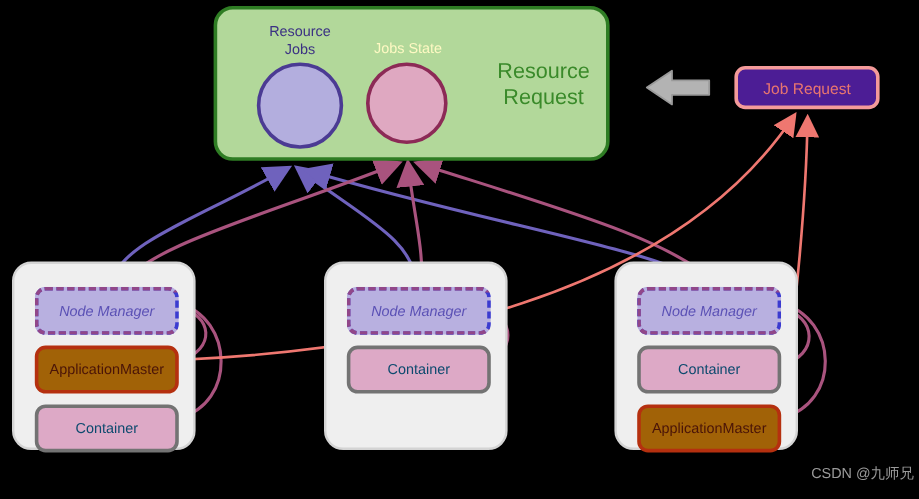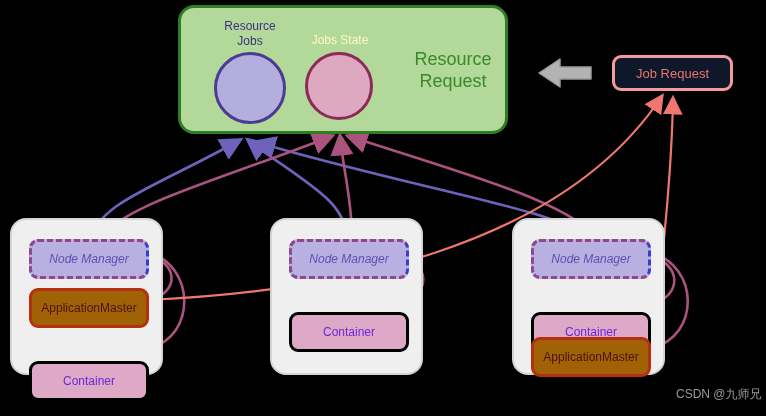--- a/index.html
+++ b/index.html
@@ -22,21 +22,21 @@
   .circ{position:absolute;border-radius:50%;box-sizing:border-box;}
   .circ-res{left:214px;top:52px;width:72px;height:72px;background:#b3aede;border:3px solid #4b3b93;}
   .circ-job{left:305px;top:52px;width:68px;height:68px;background:#dfa8c1;border:3px solid #8c2a56;}
   .circ-lbl{position:absolute;text-align:center;font-size:12px;line-height:15px;}
   .lbl-res{left:210px;top:19px;width:80px;color:#3b3183;}
   .lbl-job{left:300px;top:33px;width:80px;color:#fef9c3;text-align:center;}
 
   
   .jr-box{
     position:absolute;left:612px;top:55px;width:121px;height:36px;
-    background:#0f172a;border:3px solid #f49a9a;border-radius:9px;
+    background:#4c1d95;border:3px solid #f49a9a;border-radius:9px;
     box-sizing:border-box;display:flex;align-items:center;justify-content:center;
     color:#e8756f;font-size:13px;
   }
   .gray-arrow{position:absolute;left:536px;top:56px;width:58px;height:34px;}
 
   
   .node{
     position:absolute;top:218px;width:153px;height:157px;
     background:#efefef;border:2px solid #d4d4d4;border-radius:16px;box-sizing:border-box;
   }
@@ -49,21 +49,21 @@
     text-align:center;font-size:12px;line-height:14px;
   }
   .c-nm{background:#b8b0e0;border:3px dashed #3b3bd0;color:#5b51b5;font-style:italic;}
   .c-nm::after{
     content:"";position:absolute;left:-3px;top:-3px;right:-3px;bottom:-3px;
     border:3px dashed #a24a7d;border-radius:9px;
     clip-path:polygon(0 0,100% 0,100% 12%,50% 12%,50% 88%,100% 88%,100% 100%,0 100%);
     opacity:.85;pointer-events:none;
   }
   .c-am{background:#a16207;border:3px solid #b5300f;color:#4a1408;}
-  .c-ct{background:#dda9c6;border:3px solid #000000;color:#6d28d9;margin-top:24px;}
+  .c-ct{background:#dda9c6;border:3px solid #737373;color:#0c4a6e;}
   .row0{top:19px;} .row1{top:68px;} .row2{top:117px;}
 
   .watermark{
     position:absolute;left:676px;top:386px;color:#9a9a9a;font-size:12px;
     font-family:"Liberation Sans","DejaVu Sans",sans-serif;white-space:nowrap;
   }
 </style>
 </head>
 <body>
 

